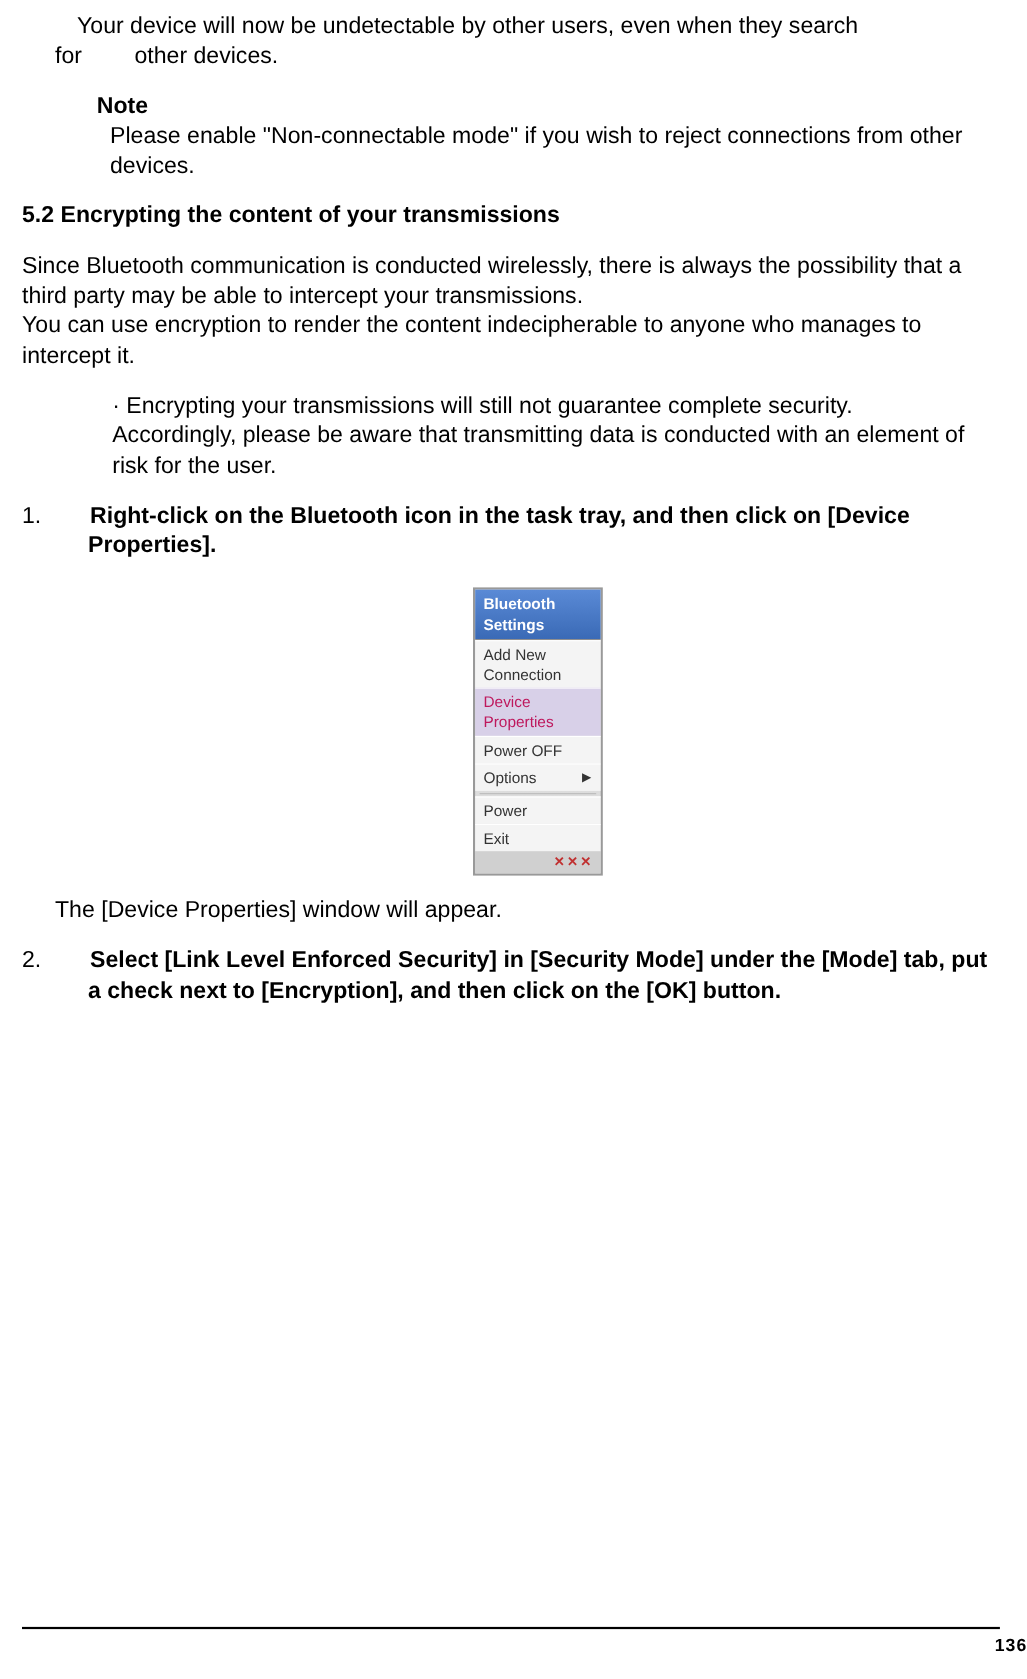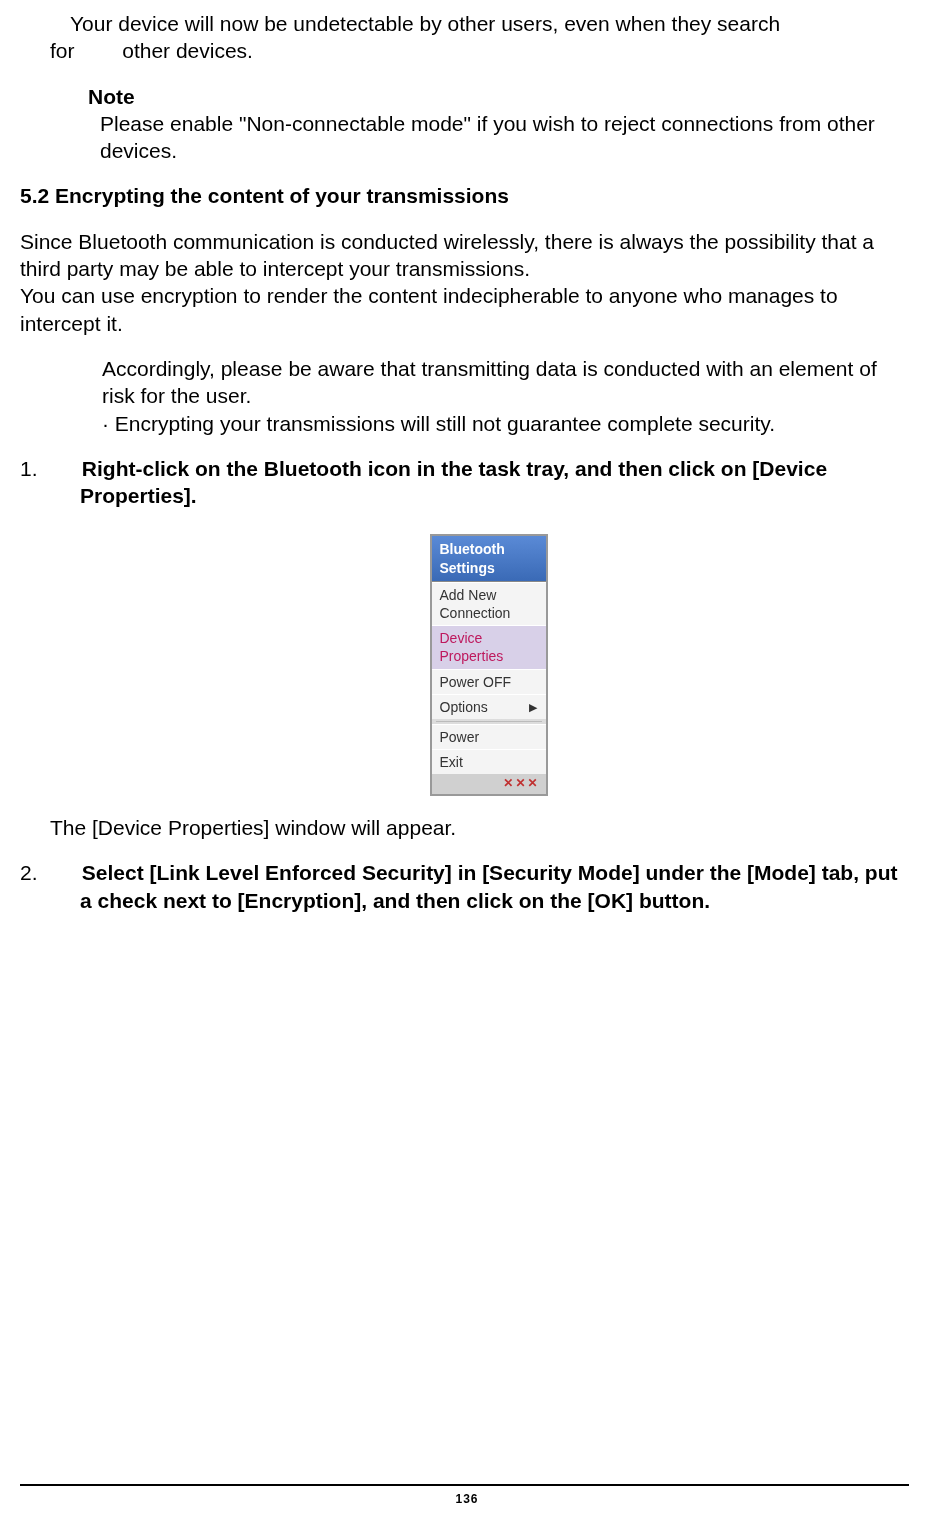--- a/index.html
+++ b/index.html
@@ -122,22 +122,23 @@
       right: 0;
       text-align: center;
     }
     .page-footer-line {
       border-top: 2px solid #000;
       margin: 0 25px 6px 20px;
     }
     .page-number {
       font-family: Arial, sans-serif;
       font-weight: 900;
-      font-size: 12px;
+      font-size: 16px;
       letter-spacing: 1px;
+      text-align: right;
     }
   </style>
 </head>
 <body>
 
 <div class="para-indent">
   <div>
     <span>Your device will now be undetectable by other users, even when they search</span>
   </div>
 </div>
@@ -158,24 +159,24 @@
 
 <div class="section-heading">5.2  Encrypting the content of your transmissions</div>
 
 <div class="body-para">Since Bluetooth communication is conducted wirelessly, there is always the possibility that a third party may be able to intercept your transmissions.</div>
 <div class="body-para">You can use encryption to render the content indecipherable to anyone who manages to intercept it.</div>
 
 <div class="spacer"></div>
 
 <div class="important-block">
   <div style="padding-left:14px;">
+    <span>· Encrypting your transmissions will still not guarantee complete security.</span>
+  </div>
+  <div style="padding-left:14px;">
     <span>Accordingly, please be aware that transmitting data is conducted with an element of risk for the user.</span>
-  </div>
-  <div style="padding-left:14px;">
-    <span>· Encrypting your transmissions will still not guarantee complete security.</span>
   </div>
 </div>
 
 <div class="step">
   <span class="step-num">1.</span>
   <span class="step-bold step-text">Right-click on the Bluetooth icon in the task tray, and then click on [Device Properties].</span>
 </div>
 
 <div class="menu-figure">
   <div class="menu-box">

